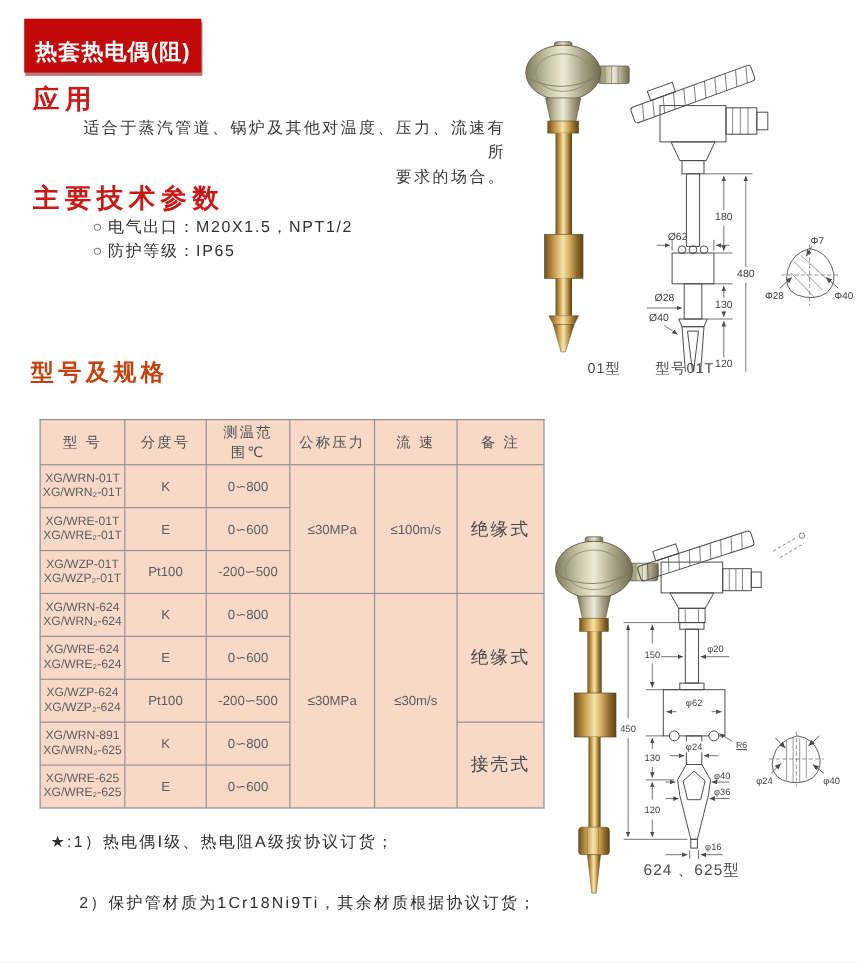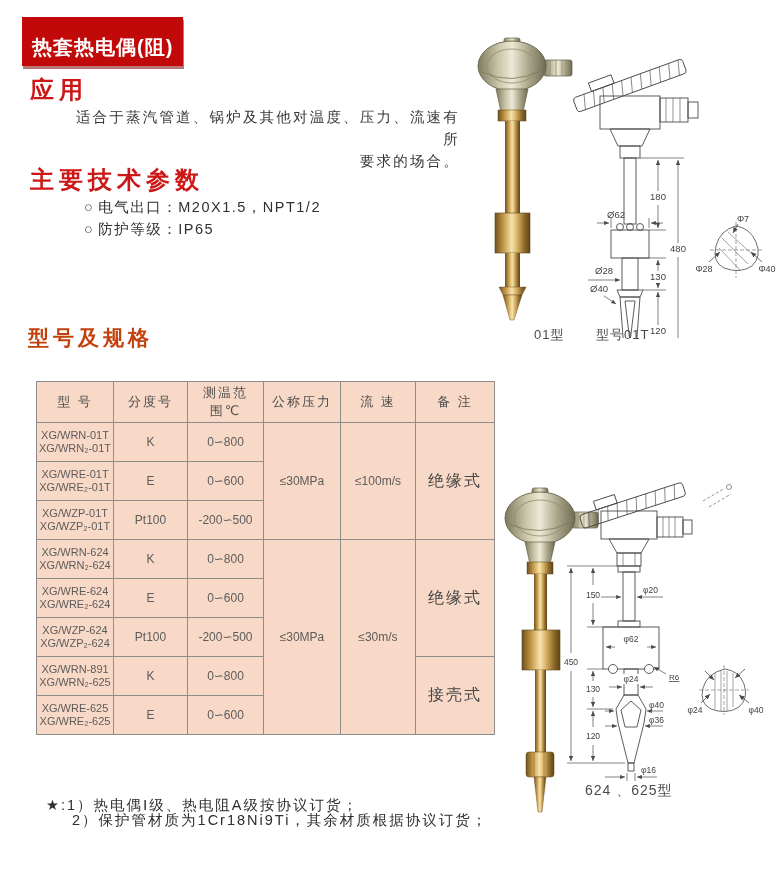--- a/index.html
+++ b/index.html
@@ -145,21 +145,21 @@
           <div>XG/WRE-625</div>
           <div>XG/WRE₂-625</div>
         </td>
         <td>E</td>
         <td>0∽600</td>
       </tr>
     </tbody>
       </table>
   </div>
 
-  <div class="abs foot" style="left:46px;top:756px;margin-top:40px;">★:1）热电偶Ⅰ级、热电阻A级按协议订货；</div>
+  <div class="abs foot" style="left:46px;top:756px;">★:1）热电偶Ⅰ级、热电阻A级按协议订货；</div>
   <div class="abs foot" style="left:72px;top:782px;margin-top:29px;">2）保护管材质为1Cr18Ni9Ti，其余材质根据协议订货；</div>
 
   <svg class="abs" style="left:460px;top:36px;" width="118" height="288" viewBox="0 0 118 288">
     <defs>
       <linearGradient id="mA" x1="0" y1="0" x2="1" y2="0">
         <stop offset="0" stop-color="#7d7a60"></stop>
           <stop offset="0.3" stop-color="#c9c5a8"></stop>
         <stop offset="0.5" stop-color="#eee9d6"></stop>
           <stop offset="0.75" stop-color="#a9a489"></stop>
         <stop offset="1" stop-color="#6f6b52"></stop>

